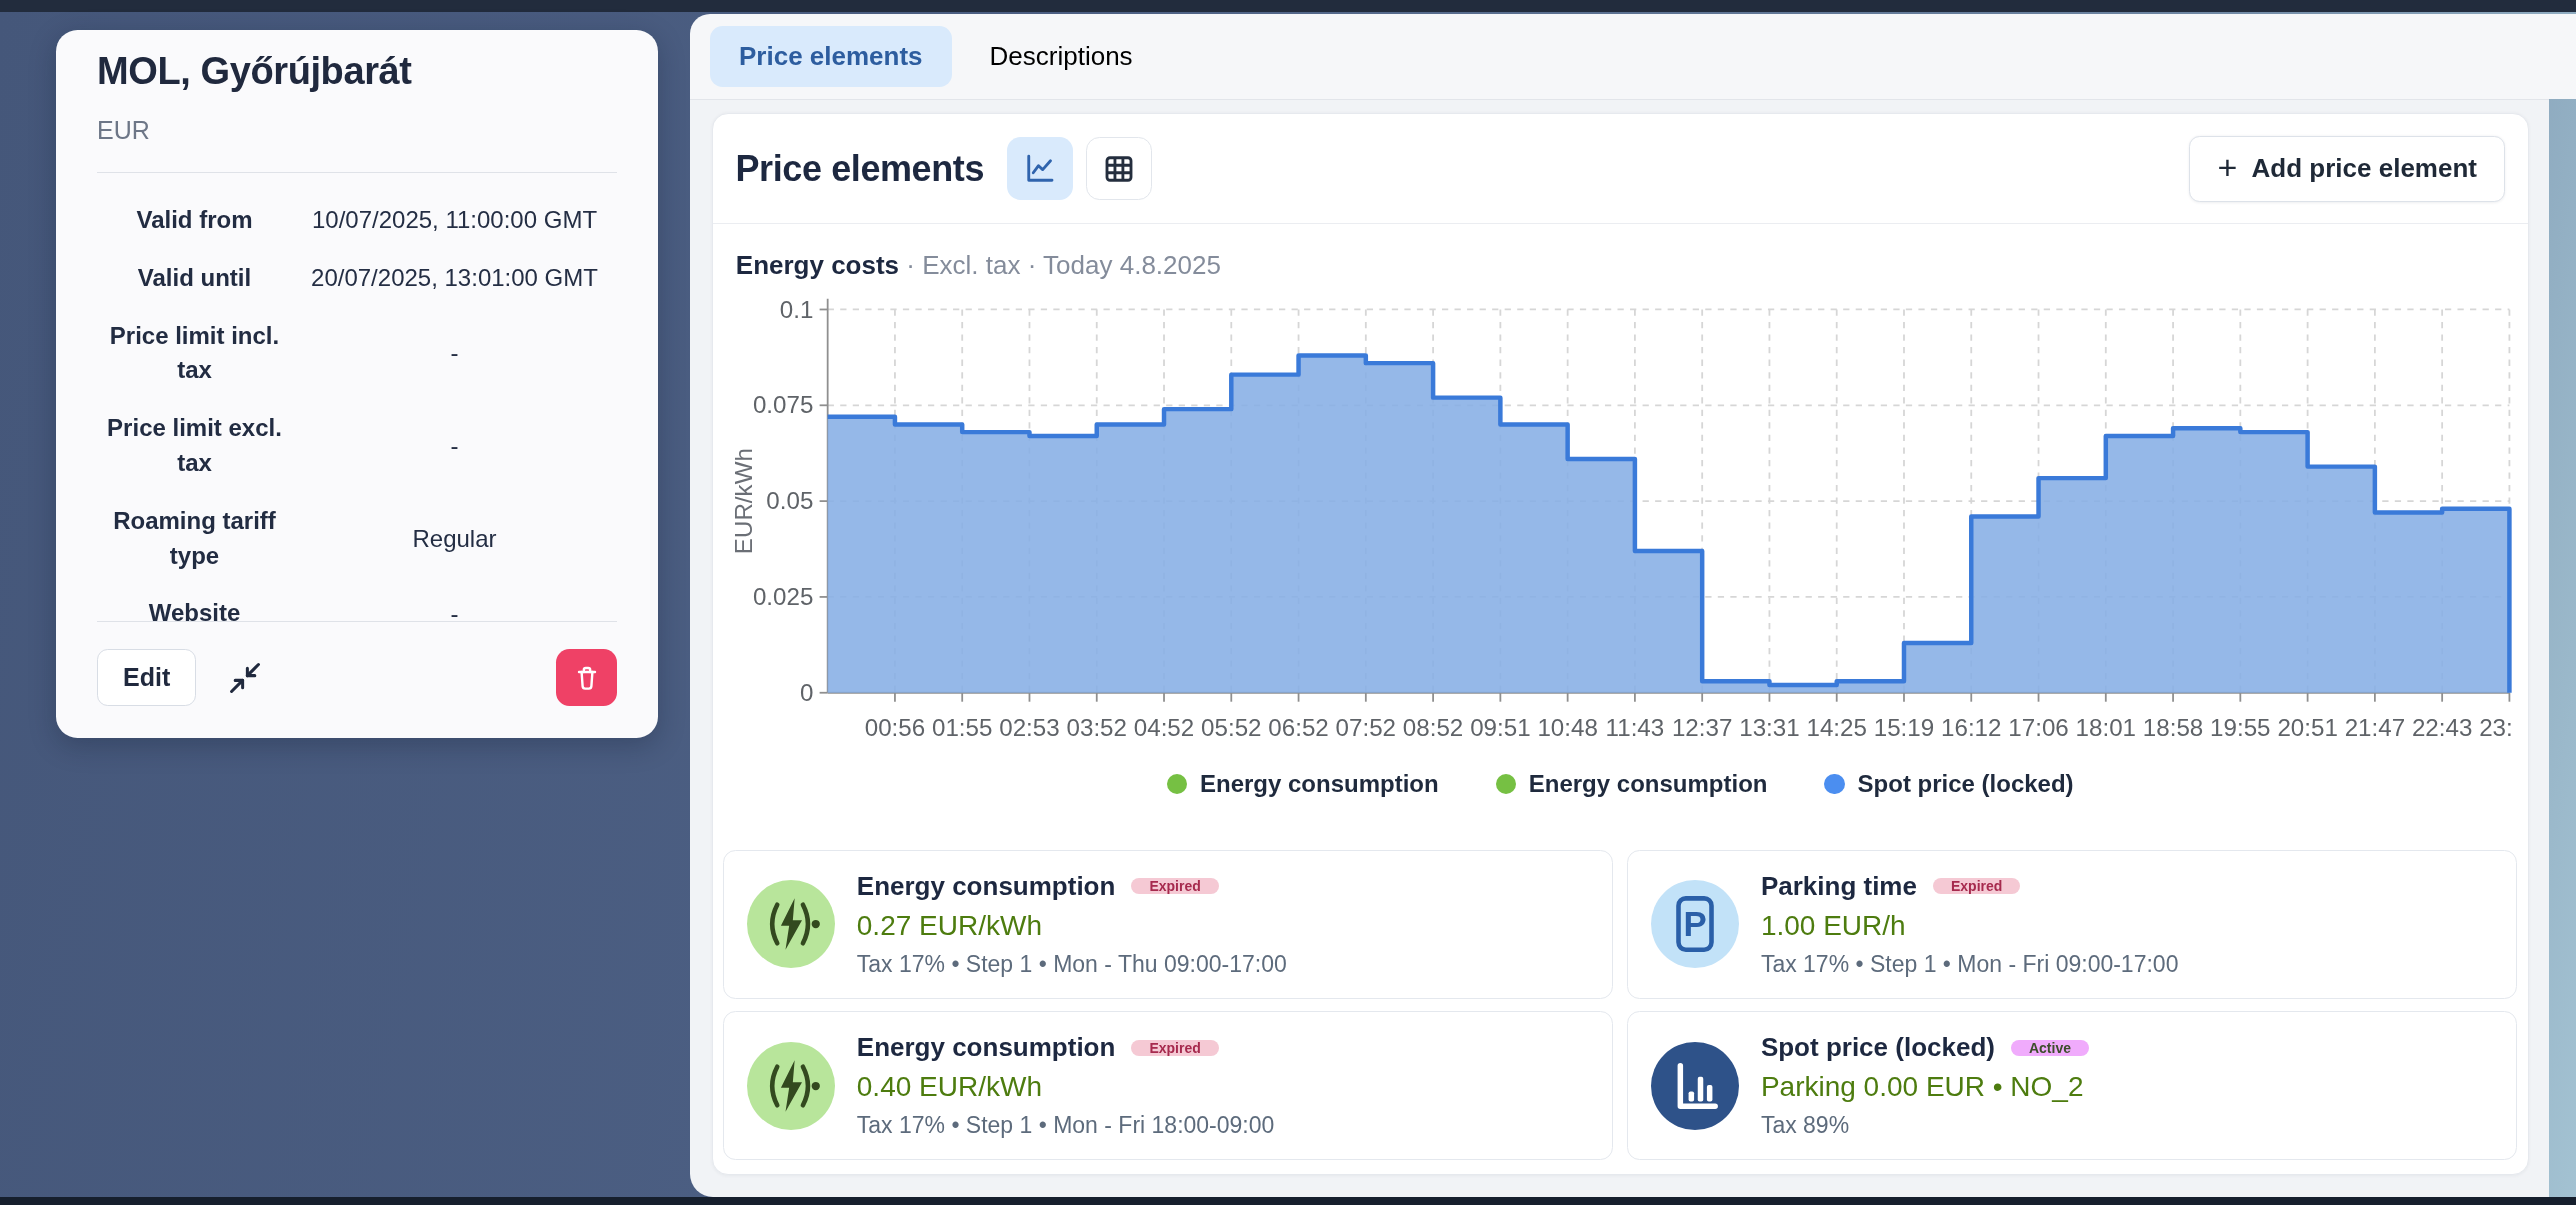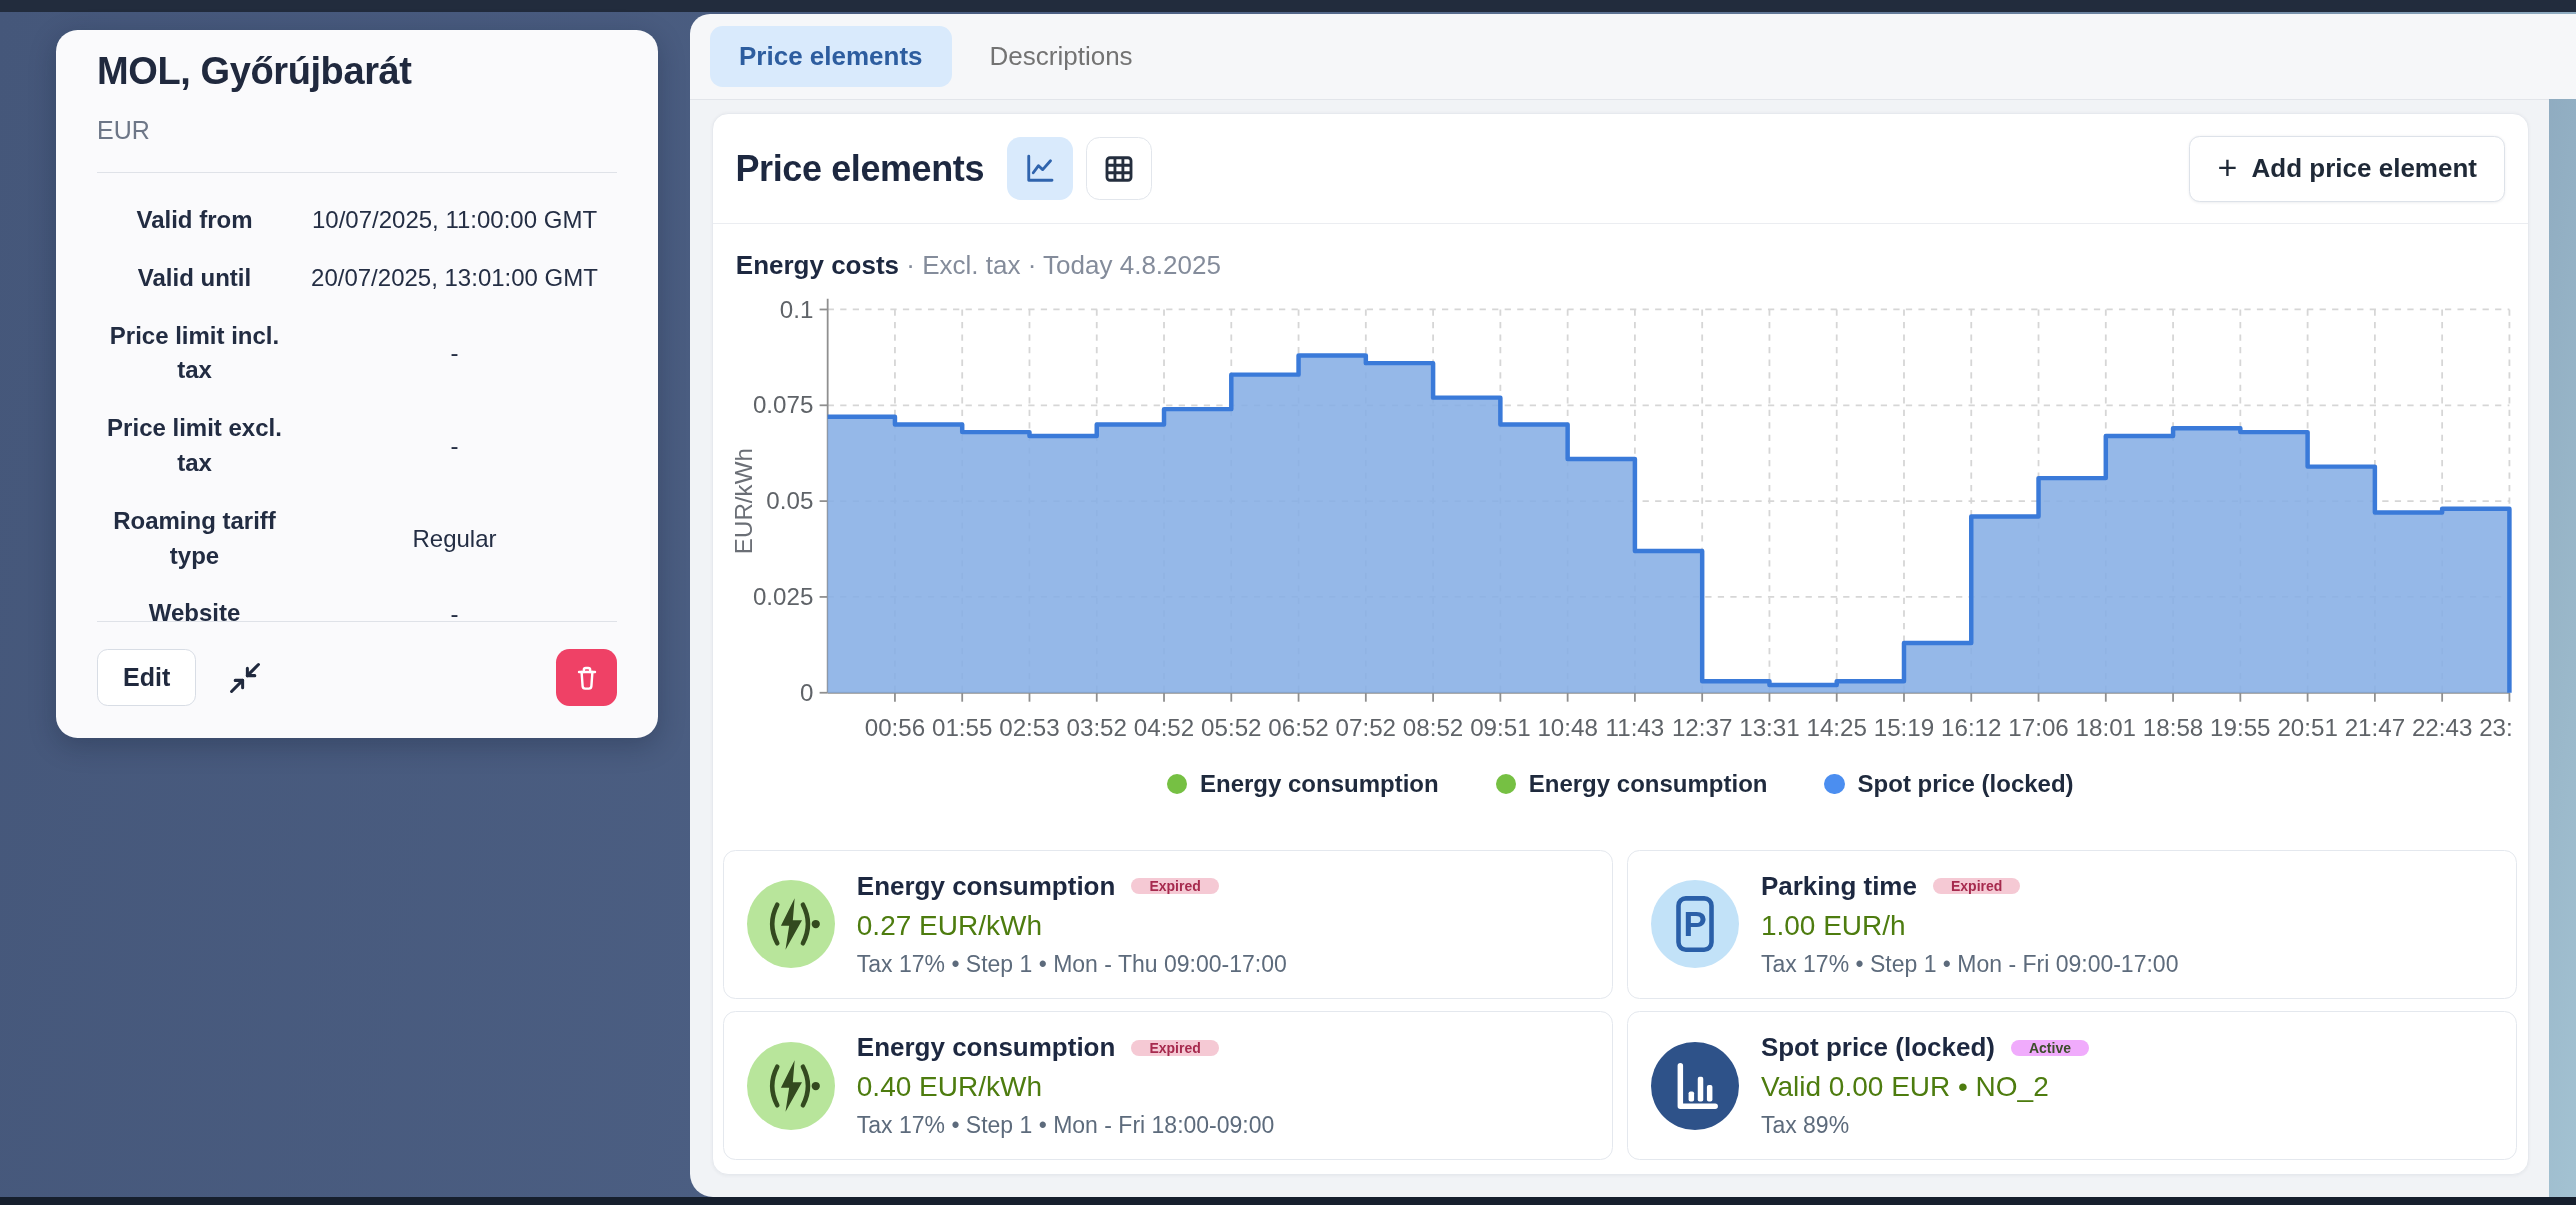--- a/index.html
+++ b/index.html
@@ -28,21 +28,21 @@
   .spacer { flex:1; }
   .delete-btn { width:61px; height:57px; background:#ef4166; border:none; border-radius:13.4px;
     display:flex; align-items:center; justify-content:center; cursor:pointer; }
 
   
   .tab-strip { position:absolute; left:690px; top:14.3px; right:0; height:85px; background:#f6f7f9;
     border-radius:20px 0 0 0; display:flex; align-items:center; padding-left:20px; gap:9px; }
   .tab { height:61px; padding:0 29px; display:flex; align-items:center; font-size:26px; border-radius:12.5px;
     cursor:pointer; }
   .tab.active { background:#d9eafc; color:#2d5d9f; font-weight:600; }
-  .tab.inactive { color:#737373; font-weight:500; }
+  .tab.inactive { color:#000000; font-weight:500; }
 
   .content-area { position:absolute; left:690px; top:99px; right:27px; bottom:8px; background:#f1f3f6;
     border-top:1.8px solid #e2e5ea; border-radius:0 0 0 23px; }
 
   .main-card { position:absolute; left:21.5px; top:13.4px; right:20px; bottom:22.4px; background:#fff;
     border:1.8px solid #e6e9ee; border-radius:16px; box-shadow:0 0.9px 3.6px rgba(20,30,50,.05); }
   .mc-header { display:flex; align-items:center; padding:21.5px 23px; border-bottom:1.8px solid #ebedf1; }
   .mc-heading { font-size:36px; font-weight:600; color:#1d2840; letter-spacing:-0.4px; }
   .view-toggles { display:flex; gap:12.5px; margin-left:23px; }
   .toggle-btn { width:66px; height:63px; border-radius:13.4px; display:flex; align-items:center;
@@ -374,21 +374,21 @@
               <rect x="41" y="54" width="6" height="11" rx="2" fill="#ffffff"></rect>
               <rect x="51" y="38" width="6" height="27" rx="2" fill="#ffffff"></rect>
               <rect x="61" y="47" width="6" height="18" rx="2" fill="#ffffff"></rect>
             </svg>
           </div>
           <div class="pc-text">
             <div class="pc-title-row">
               <span class="pc-title">Spot price (locked)</span>
               <span class="badge active">Active</span>
             </div>
-            <div class="pc-price">Valid 0.00 EUR • NO_2</div>
+            <div class="pc-price">Parking 0.00 EUR • NO_2</div>
             <div class="pc-meta">Tax 89%</div>
           </div>
         </div>
 
       </div>
     </div>
   </section>
 </div>
 
 

